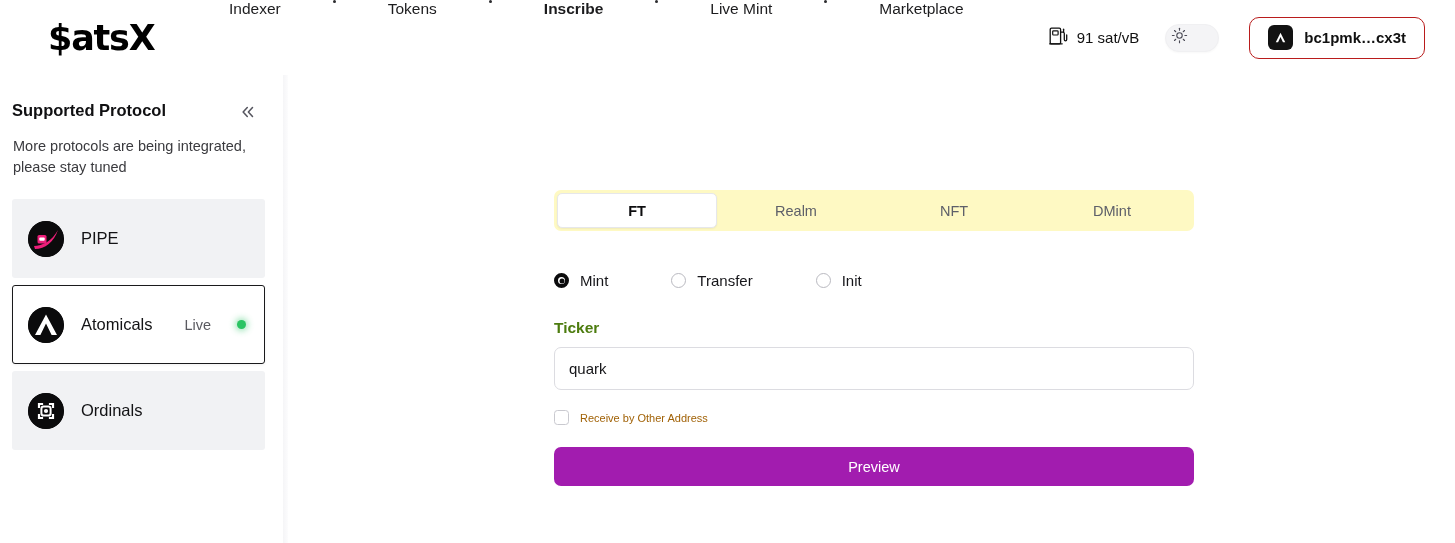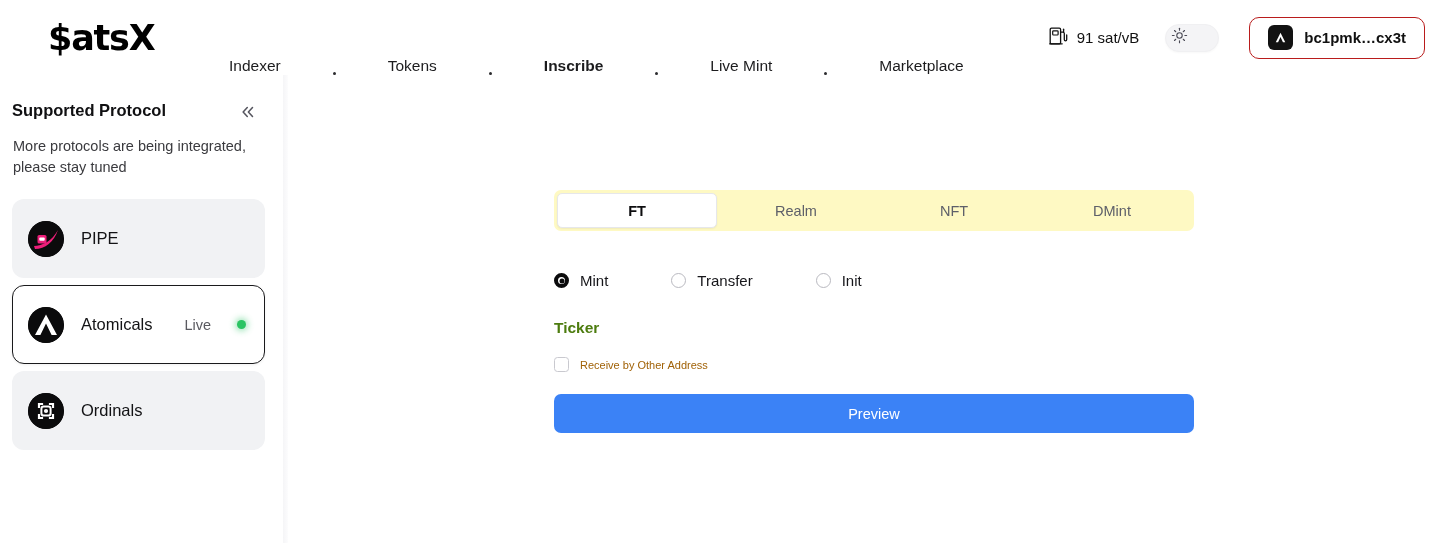--- a/index.html
+++ b/index.html
@@ -35,21 +35,21 @@
     z-index: 19;
   }
   .logo {
     position: absolute; left: 48px; top: 18px;
     font-size: 35px; font-weight: 700; letter-spacing: -1.2px;
     font-family: "DejaVu Sans", sans-serif;
     color: #000000;
   }
   .nav {
     position: absolute; left: 215px; top: 0; height: 75px;
-    display: flex; align-items: flex-end; gap: 16px;
+    display: flex; align-items: flex-start; gap: 16px;
   }
   .nav-item {
     font-size: 15.5px; color: #1c1c1e; padding: 0 14px;
     cursor: pointer; white-space: nowrap;
   }
   .nav-item.active { font-weight: 700; }
   .nav-dot {
     width: 3px; height: 3px; border-radius: 50%;
     background: #2b2b2e; margin: 0 22px;
   }
@@ -105,21 +105,21 @@
   .sb-collapse { cursor: pointer; padding: 2px 4px; line-height: 0; }
   .sb-sub {
     margin-top: 13px; font-size: 14.5px; color: #3a3a3e;
     line-height: 1.42; max-width: 248px; padding-left: 1px;
   }
 
   .proto-list { margin-top: 22px; }
   .proto {
     position: relative;
     display: flex; align-items: center;
-    height: 79px; border-radius: 12px;
+    height: 79px; border-radius: 3px;
     padding: 0 18px 0 15px;
     background: #f1f2f4;
     margin-bottom: 7px;
     cursor: pointer;
     border: 1px solid transparent;
   }
   .proto.selected {
     background: #ffffff;
     border: 1px solid #1a1a1c;
     box-shadow: 0 1px 3px rgba(0,0,0,0.06);
@@ -201,21 +201,21 @@
 
   .checkrow { display: flex; align-items: center; margin-top: 20px; cursor: pointer; }
   .cb {
     width: 15px; height: 15px; border-radius: 3.5px;
     border: 1.5px solid #c9c9cf; background: #fff; flex: 0 0 15px;
   }
   .cblabel { margin-left: 11px; font-size: 11px; color: #a16207; }
 
   .preview-btn {
     margin-top: 22px; width: 640px; height: 39px;
-    background: #3b82f6; border: none; border-radius: 7px;
+    background: #a21caf; border: none; border-radius: 7px;
     color: #ffffff; font-size: 14.5px; cursor: pointer;
     font-family: "Liberation Sans", sans-serif;
     display: flex; align-items: center; justify-content: center;
   }
 </style>
 </head>
 <body>
 
 <div class="header-border"></div>
 <div class="header-notch"></div>
@@ -367,20 +367,21 @@
         <span class="rd"></span>
         <span class="rlabel">Transfer</span>
       </label>
       <label class="radio">
         <span class="rd"></span>
         <span class="rlabel">Init</span>
       </label>
     </div>
 
     <div class="field-label">Ticker</div>
+    <input class="text-input" type="text" value="quark" style="">
 
     <label class="checkrow">
       <span class="cb"></span>
       <span class="cblabel">Receive by Other Address</span>
     </label>
 
     <button class="preview-btn">Preview</button>
 
   </div>
 </div>

